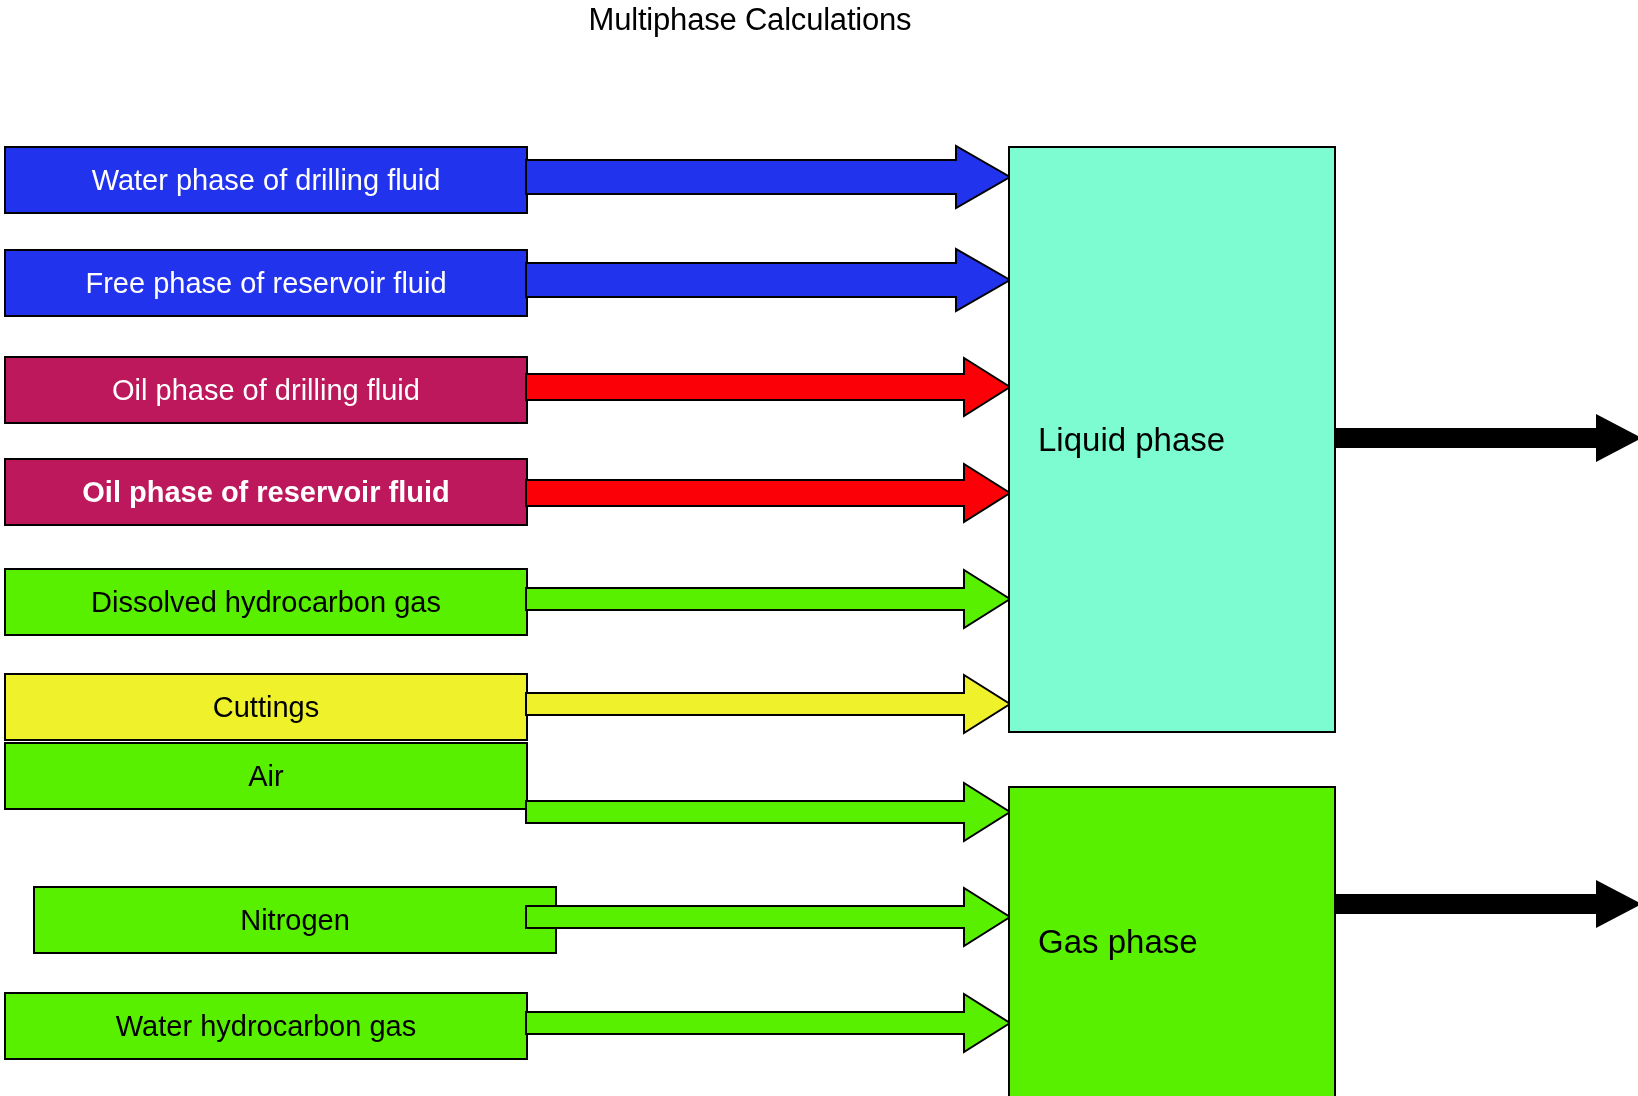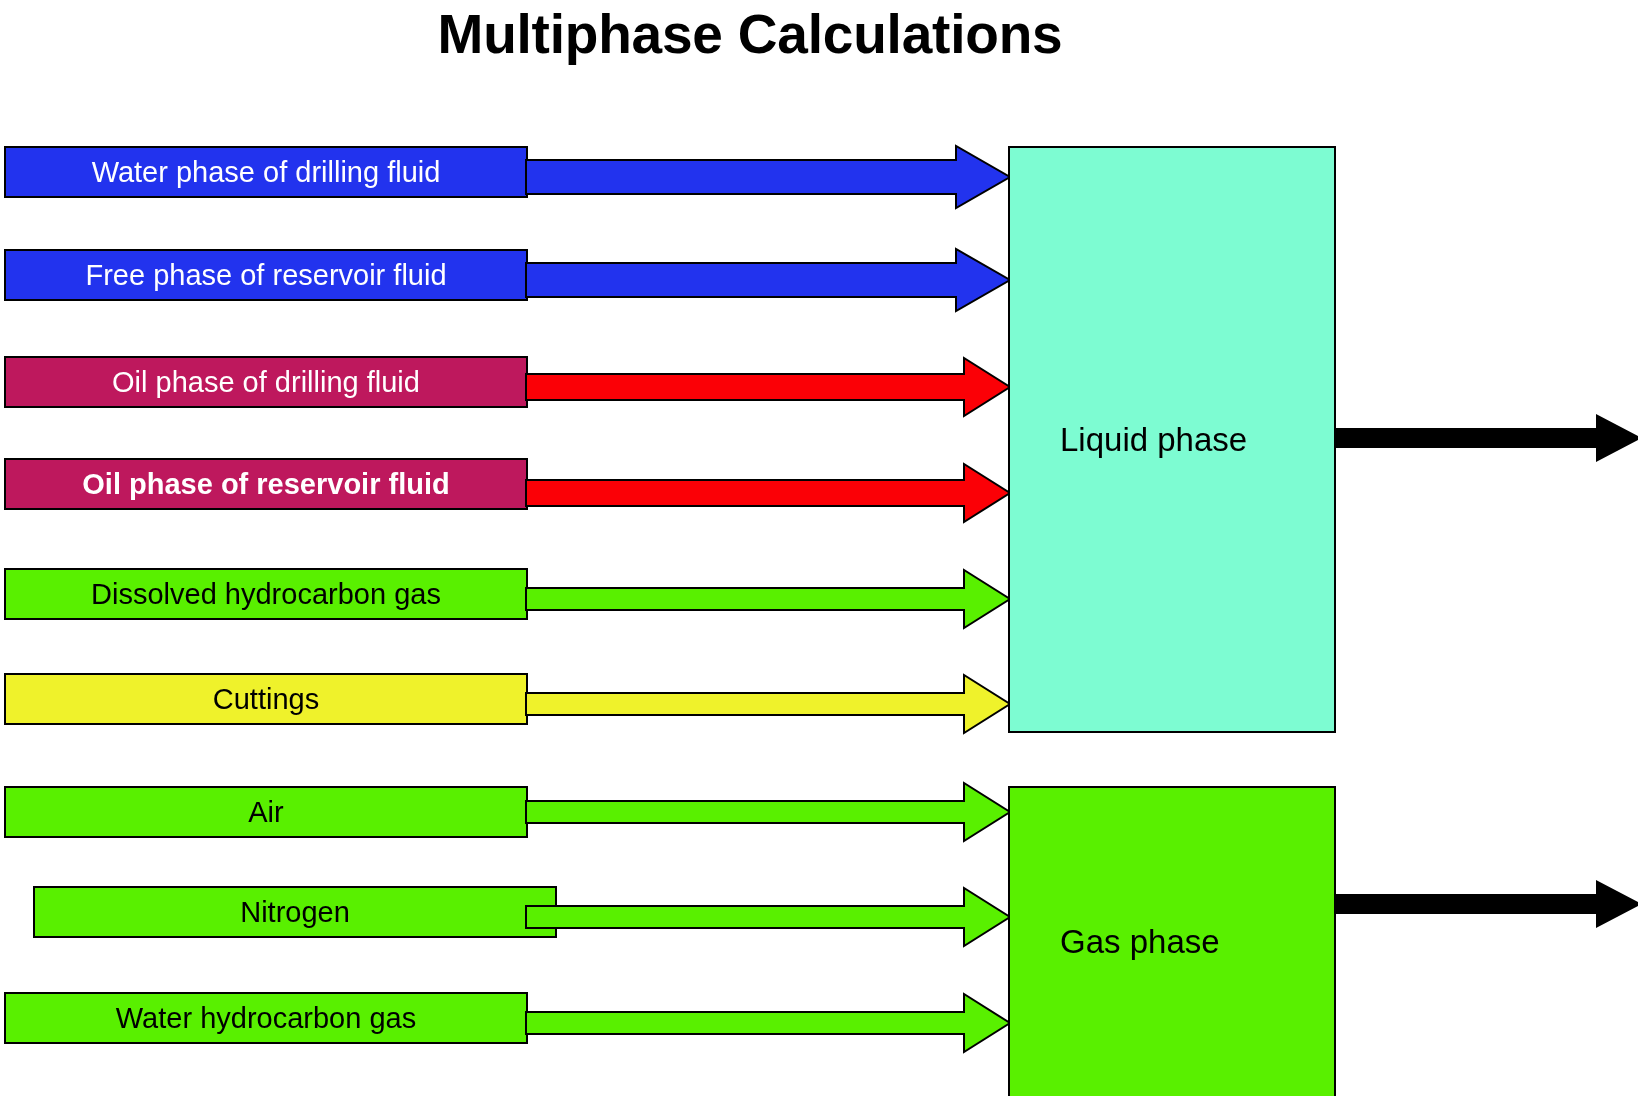--- a/index.html
+++ b/index.html
@@ -17,30 +17,30 @@
     height: 1096px;
     background: #ffffff;
     overflow: hidden;
   }
   #title {
     position: absolute;
     left: 0;
     top: 2px;
     width: 1500px;
     text-align: center;
-    font-size: 55px;
-    font-weight: bold;
+    font-size: 31px;
+    font-weight: normal;
     color: #000000;
     letter-spacing: -0.2px;
   }
   .srcbox {
     position: absolute;
     left: 4px;
     width: 524px;
-    height: 52px;
+    height: 68px;
     box-sizing: border-box;
     border: 2px solid #000000;
     display: flex;
     align-items: center;
     justify-content: center;
     font-size: 29px;
     line-height: 1;
     white-space: nowrap;
   }
   .srcbox.blue  { background: #2233ee; color: #ffffff; }
@@ -52,21 +52,21 @@
     position: absolute;
     box-sizing: border-box;
     border: 2px solid #000000;
     display: flex;
     align-items: center;
     justify-content: flex-start;
     font-size: 33px;
     color: #000000;
     white-space: nowrap;
   }
-  .phasebox .plabel { padding-left: 50px; }
+  .phasebox .plabel { padding-left: 28px; }
   #liquid-phase-box {
     left: 1008px;
     top: 146px;
     width: 328px;
     height: 587px;
     background: #7dfcd2;
   }
   #gas-phase-box {
     left: 1008px;
     top: 786px;
@@ -98,21 +98,21 @@
     </div>
   <div class="srcbox red" style="top:458px;font-weight:bold;">
       <span>Oil phase of reservoir fluid</span>
     </div>
   <div class="srcbox green" style="top:568px;">
       <span>Dissolved hydrocarbon gas</span>
     </div>
   <div class="srcbox yellow" style="top:673px;">
       <span>Cuttings</span>
     </div>
-  <div class="srcbox green" style="top:786px;">
+  <div class="srcbox green" style="top:742px;">
       <span>Air</span>
     </div>
   <div class="srcbox green" style="top:886px;margin-left:29px;">
       <span>Nitrogen</span>
     </div>
   <div class="srcbox green" style="top:992px;">
       <span>Water hydrocarbon gas</span>
     </div>
 
   <svg class="arrow" style="left:526px; top:146px;" width="486" height="62" viewBox="0 0 486 62">

